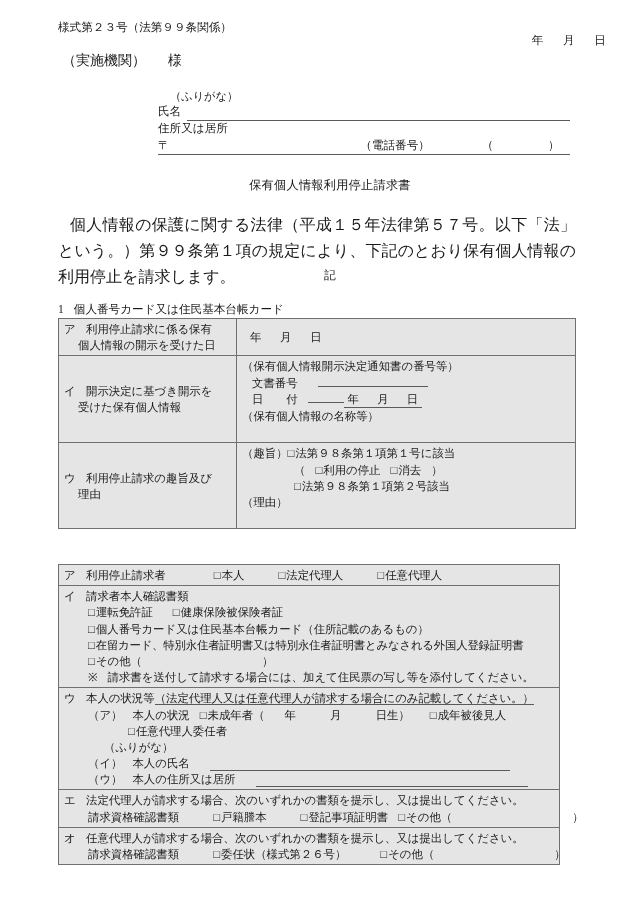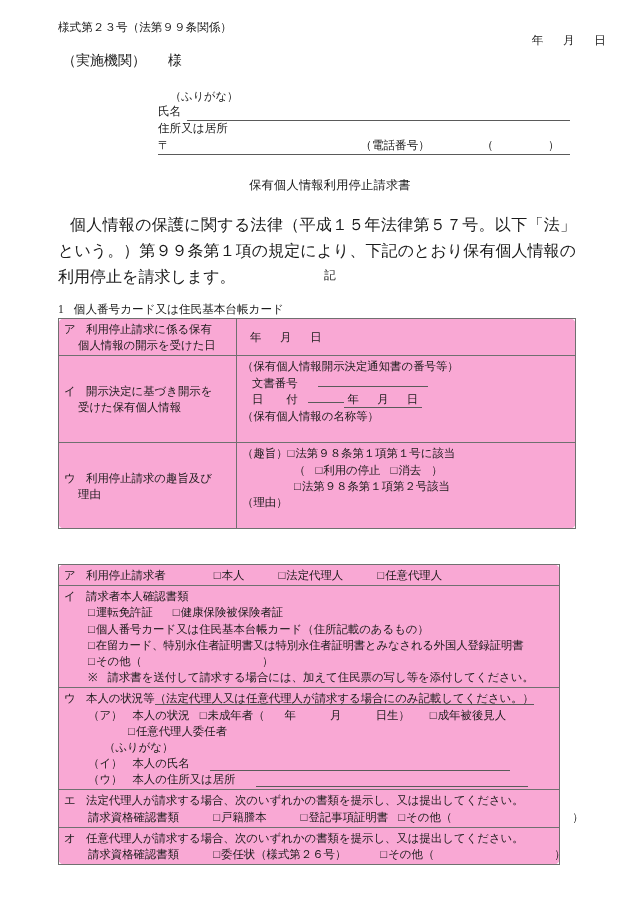--- a/index.html
+++ b/index.html
@@ -122,22 +122,21 @@
   }
   .sec-head .num { margin-right: 10px; }
   #sec1-head { left: 58px; top: 302px; }
   #sec2-head { left: 58px; top: 548px; margin-top: 41px; }
 
   
   table.form {
     position: absolute;
     border-collapse: collapse;
     table-layout: fixed;
-    background: #f9a8d4;
-    border-radius: 7px;
+    background: #e5e5e5;
   }
   table.form td {
     border: 1px solid #707070;
     vertical-align: top;
     padding: 2px 4px 2px 5px;
     font-size: 11.4px;
     line-height: 1.42;
   }
   #table1 { left: 58px; top: 318px; width: 518px; }
   #table2 { left: 58px; top: 564px; width: 502px; }

